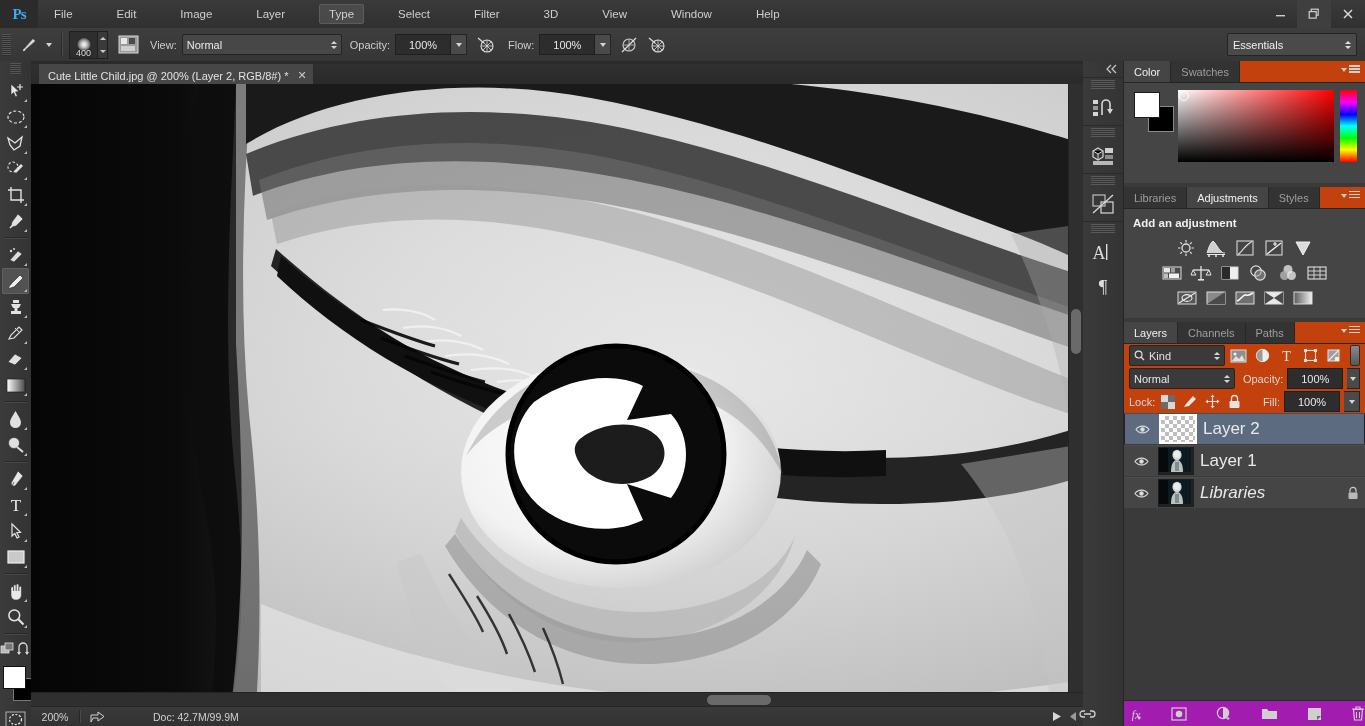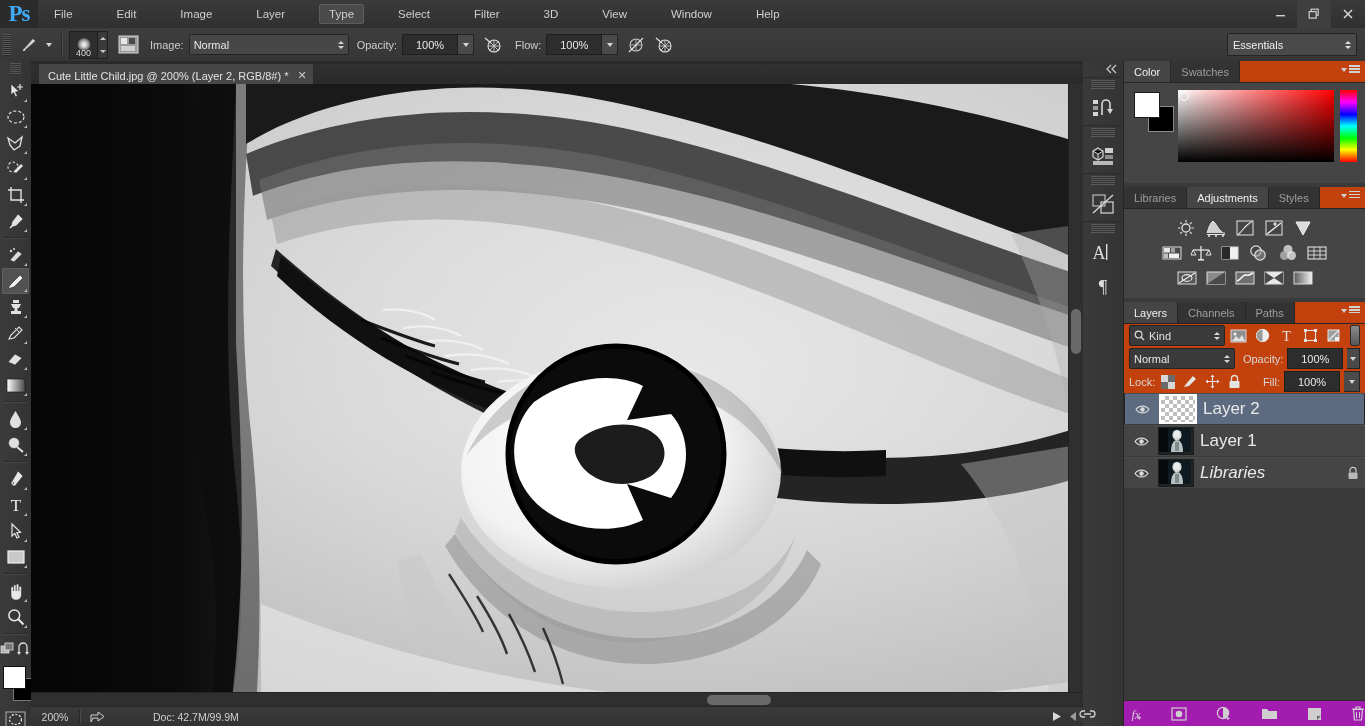--- a/index.html
+++ b/index.html
@@ -5,21 +5,21 @@
   html,body{margin:0;padding:0;background:#1e1e1e;}
   body{width:1365px;height:726px;overflow:hidden;
        font-family:"Liberation Sans","DejaVu Sans",sans-serif;
        font-size:11px;color:#c8c8c8;-webkit-font-smoothing:antialiased;}
   .app{position:relative;width:1365px;height:726px;background:#343434;}
 
   
   .menubar{position:absolute;left:0;top:0;width:1365px;height:28px;
            background:linear-gradient(#3a3a3a,#303030);display:flex;align-items:center;}
   .pslogo{width:38px;height:28px;display:flex;align-items:center;justify-content:center;
-          color:#3fa9f5;font-weight:bold;font-size:23px;font-family:"Liberation Serif",serif;
+          color:#3fa9f5;font-weight:bold;font-size:15px;font-family:"Liberation Serif",serif;
           letter-spacing:-1px;background:#2b2b2b;}
   .menus{display:flex;align-items:center;height:28px;margin-left:6px;gap:24px;}
   .menu{padding:3px 9px;color:#cfcfcf;font-size:11.5px;border:1px solid transparent;border-radius:2px;}
   .menu.active{background:#4a4a4a;border:1px solid #5d5d5d;}
   .wbtns{position:absolute;right:0;top:0;height:28px;display:flex;align-items:stretch;}
   .wbtn{width:34px;display:flex;align-items:center;justify-content:center;color:#d0d0d0;font-size:12px;}
   .wbtn:nth-child(2){background:#3f3f3f;}
 
   
   .optbar{position:absolute;left:0;top:28px;width:1365px;height:33px;
@@ -228,21 +228,21 @@
 
     <div class="obicon" style="margin-left:8px;">
       <svg width="21" height="19" viewBox="0 0 21 19">
         <rect x="1" y="1" width="19" height="17" fill="#9a9a9a" stroke="#d6d6d6" stroke-width="1"></rect>
         <rect x="3" y="3" width="6" height="6" fill="#e8e8e8"></rect>
         <rect x="11" y="3" width="6" height="6" fill="#4a4a4a"></rect>
         <rect x="3" y="11" width="14" height="5" fill="#cfcfcf"></rect>
       </svg>
     </div>
 
-    <div class="lbl">Image:</div>
+    <div class="lbl">View:</div>
     <div class="sel" style="width:150px;">
       <span>Normal</span>
       <span class="arrows">
           <i class="u"></i>
           <i class="d"></i>
         </span>
     </div>
 
     <div class="lbl">Opacity:</div>
     <div class="numbox">100%</div>
@@ -670,20 +670,21 @@
     <div class="ptabs" id="adj-tabs" style="margin-top:4px;">
       <div class="ptab">Libraries</div>
         <div class="ptab active">Adjustments</div>
         <div class="ptab">Styles</div>
         <div class="pmenu">
         <span class="tri"></span>
         <span class="bars"></span>
       </div>
     </div>
     <div class="adjbody">
+      <div class="adjtitle">Add an adjustment</div>
 
       <div class="adjrow">
         <div class="adjicon">
           <svg width="20" height="18" viewBox="0 0 20 18">
             <circle cx="9" cy="9" r="4" fill="none" stroke="#e0e0e0" stroke-width="1.3"></circle>
             <g stroke="#e0e0e0" stroke-width="1.2">
               <path d="M9,1 L9,3.5 M9,14.5 L9,17 M1,9 L3.5,9 M14.5,9 L17,9 M3.3,3.3 L5,5 M13,13 L14.7,14.7 M14.7,3.3 L13,5 M5,13 L3.3,14.7"></path>
             </g>
           </svg>
         </div>

